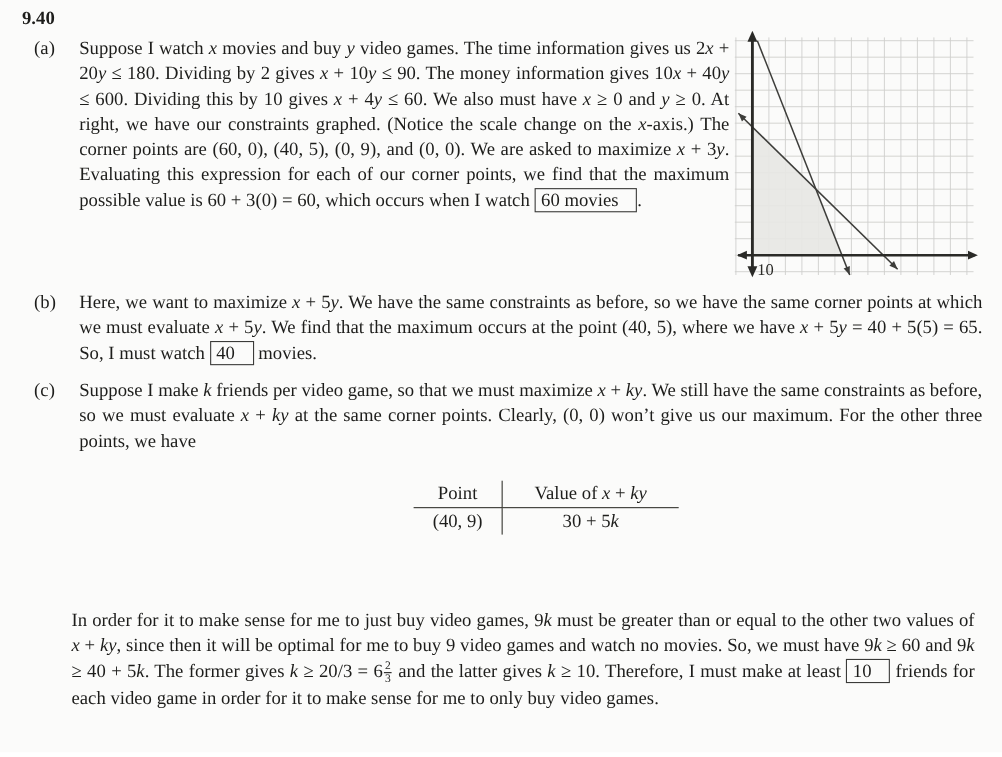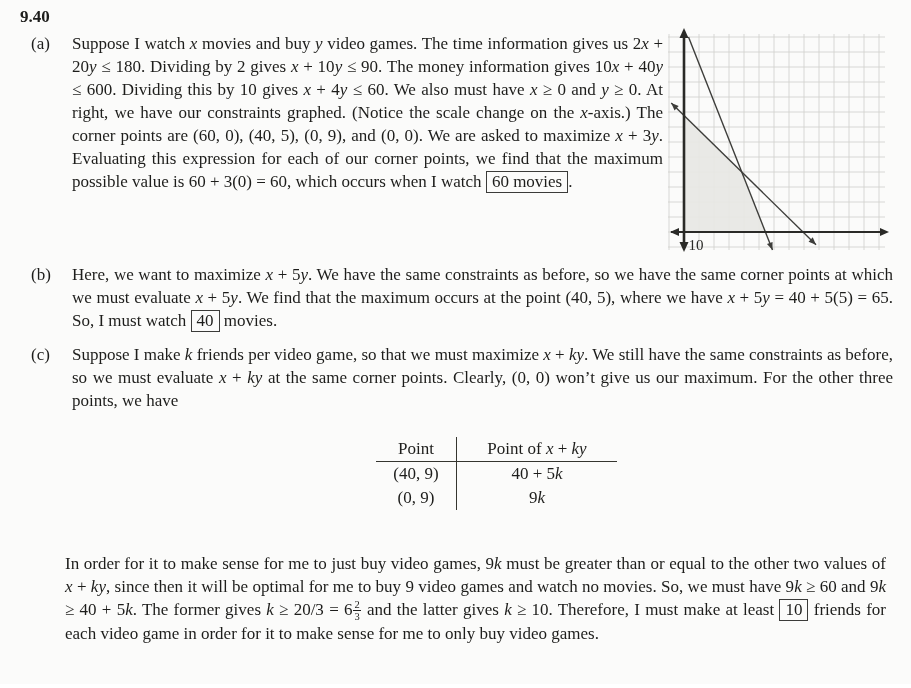--- a/index.html
+++ b/index.html
@@ -10,21 +10,21 @@
     font-size:17px;line-height:23px;
   }
   .prob-num{position:absolute;left:20px;top:5px;font-weight:bold;}
   .part{position:absolute;display:flex;}
   .part-a{left:31px;top:32px;width:632px;}
   .part-b{left:31px;top:263px;width:862px;}
   .part-c{left:31px;top:343px;width:862px;}
   .plabel{flex:none;width:41px;}
   .ptext{flex:1;text-align:justify;}
   .it{font-style:italic;}
-  .boxed{border:1.2px solid #3b3b39;padding:0 5px 1px 5px;white-space:nowrap;margin-top:9px;}
+  .boxed{border:1.2px solid #3b3b39;padding:0 16px 1px 5px;white-space:nowrap;margin-top:9px;}
   .closing{position:absolute;left:65px;top:552px;width:821px;text-align:justify;}
   
   .ctable{position:absolute;left:376px;top:437px;border-collapse:collapse;
           font-size:17px;line-height:24px;color:#1d1d1b;}
   .ctable th{font-weight:normal;}
   .ctable th,.ctable td{padding:0 9px;text-align:center;}
   .ctable .col-point{border-right:1.2px solid #35352f;min-width:62px;}
   .ctable thead th{border-bottom:1.2px solid #35352f;}
   .ctable .col-value{min-width:142px;}
   
@@ -102,30 +102,26 @@
 
   <div class="part part-c">
     <span class="plabel">(c)</span>
     <div class="ptext"><span>Suppose I make </span><span class="it">k</span><span> friends per video game, so that we must maximize </span><span class="it">x</span><span> + </span><span class="it">ky</span><span>. We still have the same constraints as before, so we must evaluate </span><span class="it">x</span><span> + </span><span class="it">ky</span><span> at the same corner points. Clearly, (0, 0) won’t give us our maximum. For the other three points, we have</span></div>
   </div>
 
   <table class="ctable">
     <thead>
       <tr>
         <th class="col-point"><span>Point</span></th>
-        <th class="col-value"><span>Point of </span><span class="it">x</span><span> + </span><span class="it">ky</span></th>
+        <th class="col-value"><span>Value of </span><span class="it">x</span><span> + </span><span class="it">ky</span></th>
       </tr>
     </thead>
     <tbody>
         <tr>
           <td class="col-point"><span>(40, 9)</span></td>
-          <td class="col-value"><span>40 + 5</span><span class="it">k</span></td>
-        </tr>
-        <tr>
-          <td class="col-point"><span>(0, 9)</span></td>
-          <td class="col-value"><span>9</span><span class="it">k</span></td>
+          <td class="col-value"><span>30 + 5</span><span class="it">k</span></td>
         </tr>
       </tbody>
   </table>
 
   <div class="closing"><span>In order for it to make sense for me to just buy video games, 9</span><span class="it">k</span><span> must be greater than or equal to the other two values of </span><span class="it">x</span><span> + </span><span class="it">ky</span><span>, since then it will be optimal for me to buy 9 video games and watch no movies. So, we must have 9</span><span class="it">k</span><span> ≥ 60 and 9</span><span class="it">k</span><span> ≥ 40 + 5</span><span class="it">k</span><span>. The former gives </span><span class="it">k</span><span> ≥ 20/3 = </span><span class="mfrac">6<span class="vfrac"><span class="num">2</span><span class="den">3</span></span></span><span> and the latter gives </span><span class="it">k</span><span> ≥ 10. Therefore, I must make at least </span><span class="boxed">10</span><span> friends for each video game in order for it to make sense for me to only buy video games.</span></div>
 
 </div>
 
 </body></html>

